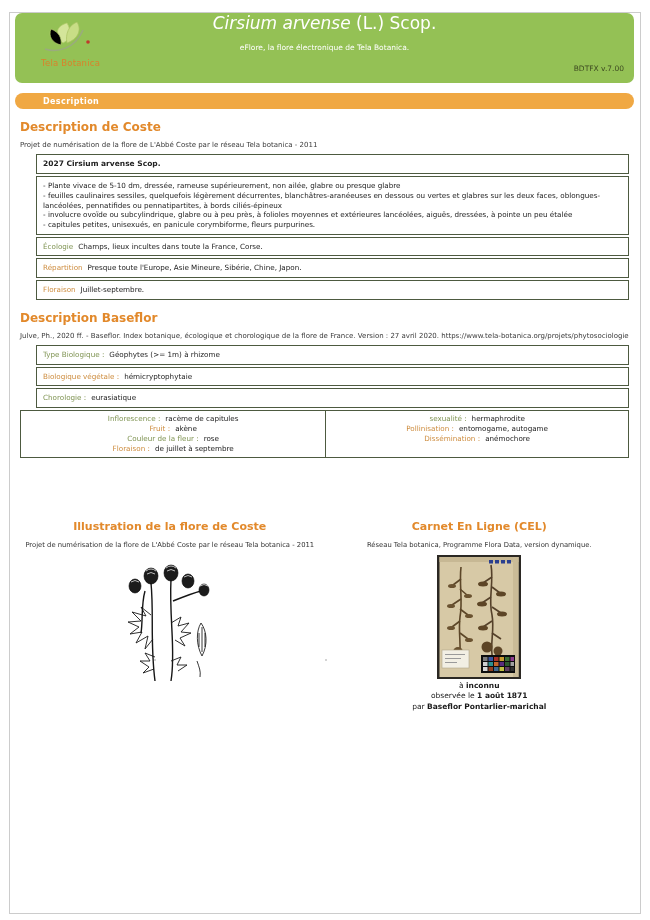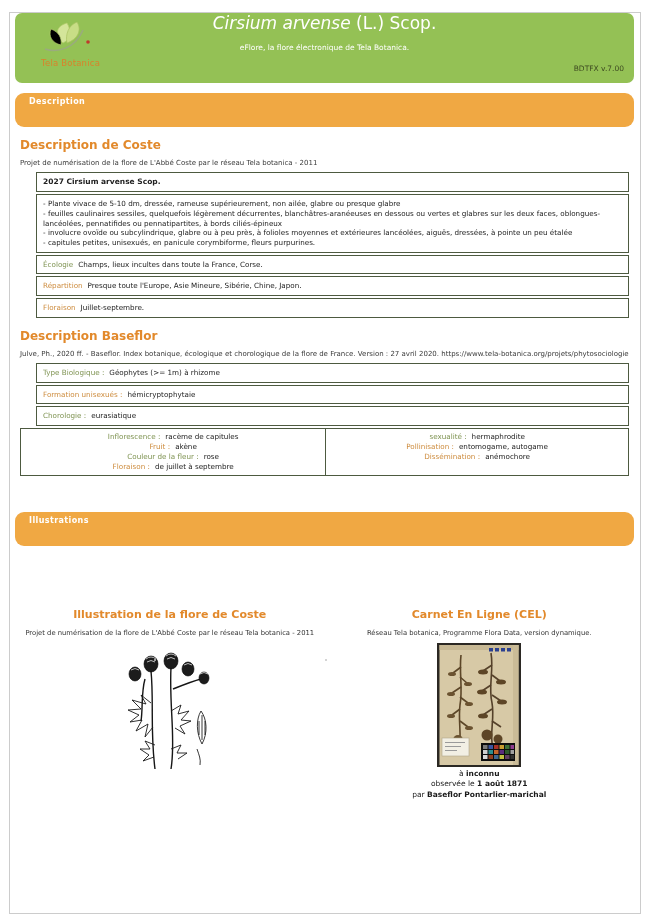--- a/index.html
+++ b/index.html
@@ -11,22 +11,22 @@
   .content { position:absolute; left:15px; top:13px; width:619px; }
 
   .green-bar { height:70px; background:var(--header-green,#94c155); border-radius:7px; position:relative; }
   .logo { position:absolute; left:26px; top:9px; width:78px; }
   .logo-text { font-size:8.5px; color:var(--logo-orange,#d9822b); margin-top:0px; letter-spacing:.2px; }
   .title-wrap { text-align:center; color:#fff; font-size:17px; }
   .title-latin { font-style:italic; }
   .subtitle { text-align:center; color:#fff; font-size:7.5px; margin-top:10px; }
   .version { position:absolute; right:10px; bottom:10px; font-size:7.5px; color:#3d4a20; }
 
-  .sec-bar { margin-top:10px; height:34px; line-height:18px; background:var(--bar-orange,#f0a843);
-    border-radius:9px; color:#fff; font-size:8px; font-weight:bold; padding-left:14px;
+  .sec-bar { margin-top:10px; height:16px; line-height:18px; background:var(--bar-orange,#f0a843);
+    border-radius:9px; color:#fff; font-size:8px; font-weight:bold; padding-left:28px;
     letter-spacing:.4px; box-sizing:border-box; }
   .sec-bar.ill { margin-top:36px; }
 
   h2 { margin:11px 0 0 5px; font-size:12px; color:var(--heading-orange,#e2892b); font-weight:bold; }
   .src { margin:7px 5px 0 5px; font-size:7px; color:#3a3a3a; }
 
   .bx { margin:2px 5px 0 21px; border:1px solid var(--box-border,#4d5a40); padding:4px 6px;
     font-size:7.2px; line-height:1.35; background:#fff; }
   .bx.first { margin-top:5px; }
   .bx.taxon { font-weight:bold; font-size:7.5px; }
@@ -100,41 +100,40 @@
     <span class="lbl lbl-o">Floraison</span><span>Juillet-septembre.</span>
   </div>
 
   <h2>Description Baseflor</h2>
   <div class="src">Julve, Ph., 2020 ff. - Baseflor. Index botanique, écologique et chorologique de la flore de France. Version : 27 avril 2020. https://www.tela-botanica.org/projets/phytosociologie</div>
 
   <div class="bx first">
     <span class="lbl lbl-g">Type Biologique :</span><span>Géophytes (&gt;= 1m) à rhizome</span>
   </div>
   <div class="bx">
-    <span class="lbl lbl-o">Formation unisexués :</span><span>hémicryptophytaie</span>
+    <span class="lbl lbl-o">Biologique végétale :</span><span>hémicryptophytaie</span>
   </div>
   <div class="bx">
     <span class="lbl lbl-g">Chorologie :</span><span>eurasiatique</span>
   </div>
 
   <div class="twocol">
     <div class="col col-left">
       <div><span class="lbl lbl-g">Inflorescence :</span><span>racème de capitules</span></div>
       <div><span class="lbl lbl-o">Fruit :</span><span>akène</span></div>
       <div><span class="lbl lbl-g">Couleur de la fleur :</span><span>rose</span></div>
       <div><span class="lbl lbl-o">Floraison :</span><span>de juillet à septembre</span></div>
     </div>
     <div class="col col-right">
       <div><span class="lbl lbl-g">sexualité :</span><span>hermaphrodite</span></div>
       <div><span class="lbl lbl-o">Pollinisation :</span><span>entomogame, autogame</span></div>
       <div><span class="lbl lbl-o">Dissémination :</span><span>anémochore</span></div>
     </div>
   </div>
 
-  <div class="sec-bar ill">Illustrations</div>
 
   <div class="ill-cols">
     <div class="ill-col">
       <div class="ill-h">Illustration de la flore de Coste</div>
       <div class="ill-src">Projet de numérisation de la flore de L'Abbé Coste par le réseau Tela botanica - 2011</div>
       <span>
         <svg class="coste-draw" width="97" height="125" viewBox="0 0 97 125">
           <g stroke="#161616" fill="none" stroke-width="1.4">
             <path d="M30,22 C33,52 29,82 34,120"></path>
             <path d="M50,18 C48,58 55,90 50,120"></path>

